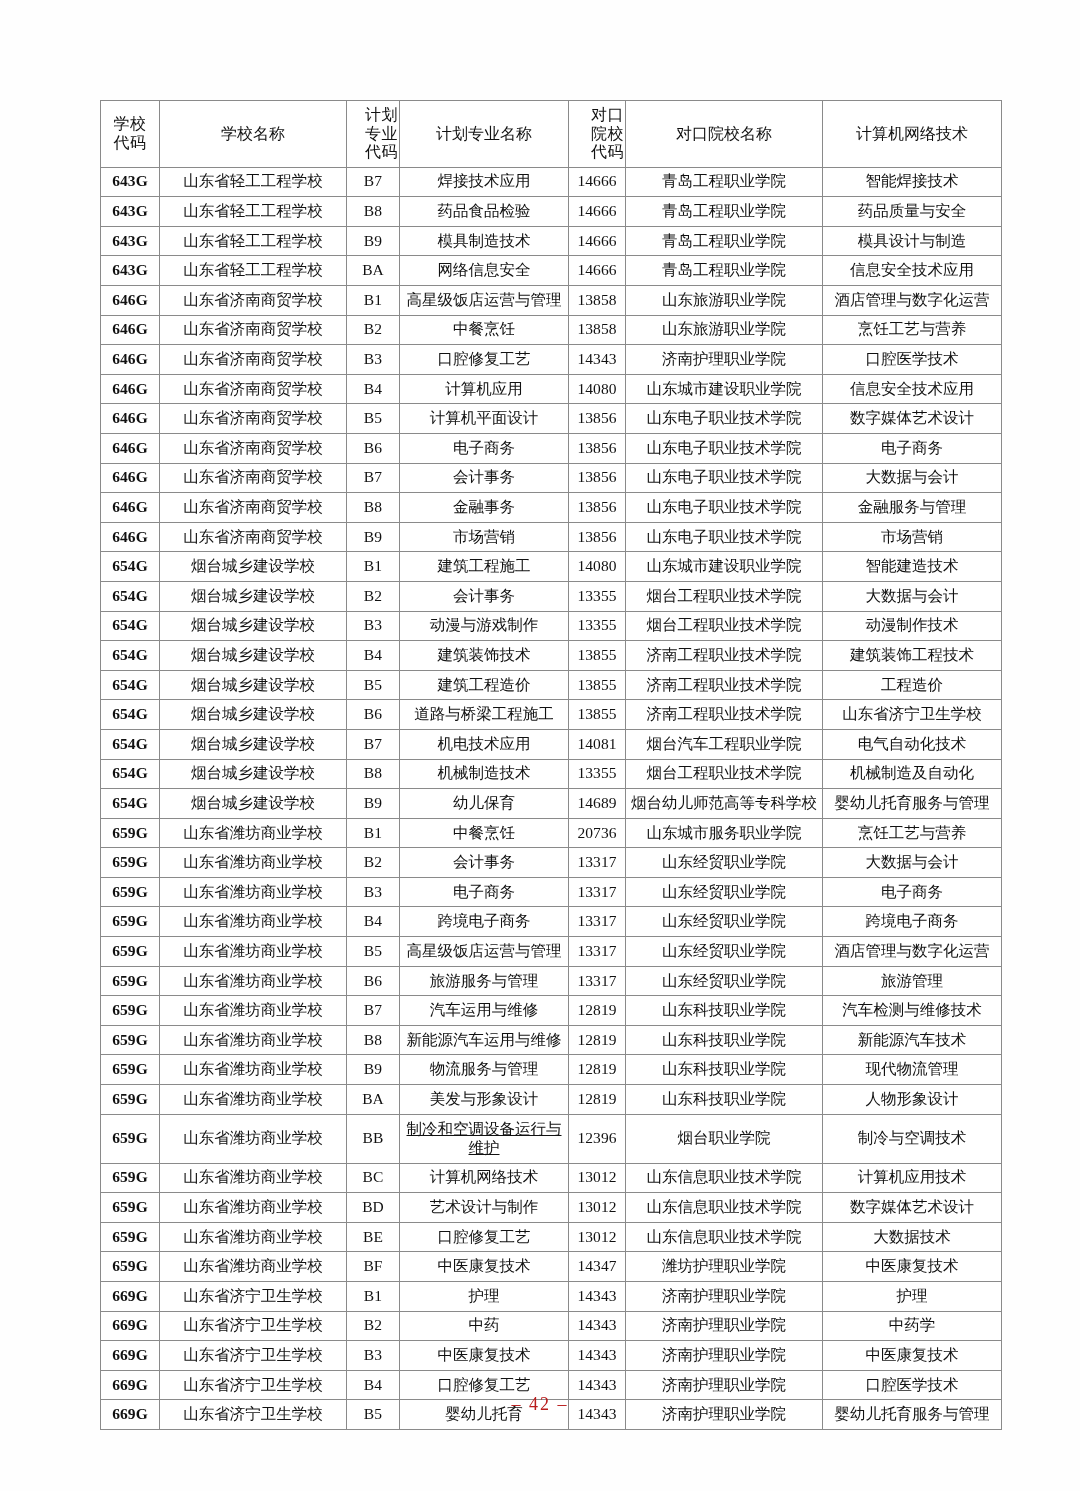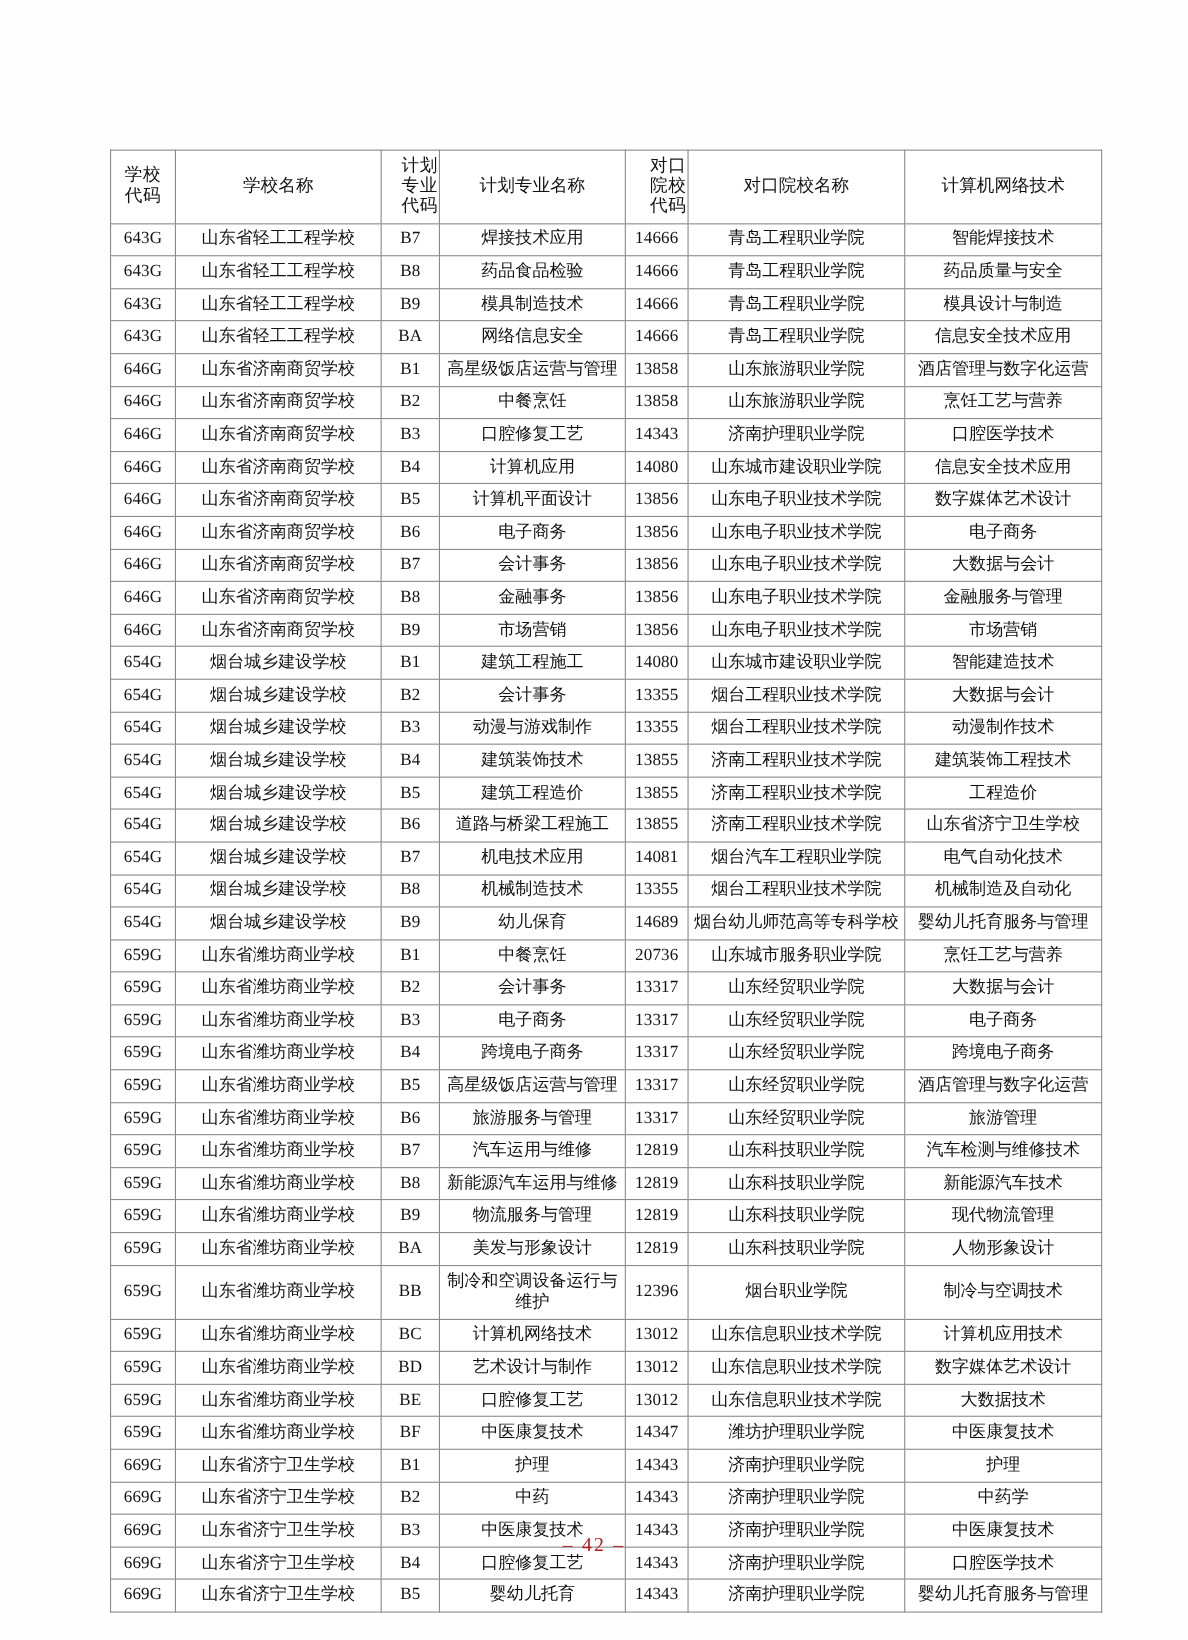--- a/index.html
+++ b/index.html
@@ -26,21 +26,20 @@
     position: absolute;
     left: 100px;
     top: 100px;
     width: 880px;
   }
   table.plan {
     border-collapse: collapse;
     table-layout: fixed;
     width: 880px;
     background: #ffffff;
-    margin-top: 36px;
   }
   table.plan th, table.plan td {
     border: 1px solid #8a8a8a;
     text-align: center;
     vertical-align: middle;
     padding: 0 2px;
     font-size: 15.5px;
     line-height: 1.22;
     color: #111;
     font-family: "Liberation Serif", "DejaVu Serif", serif;
@@ -52,39 +51,39 @@
     line-height: 1.16;
     padding: 5px 1px;
     font-weight: normal;
   }
   table.plan tbody td {
     height: 28.6px;
   }
   table.plan tbody tr.two-line td {
     height: 48px;
   }
-  td.cell-code, th.h-code { width: 56px; }
+  td.cell-code, th.h-code { width: 56px; font-weight: bold; }
   td.cell-school, th.h-school { width: 184px; }
   td.cell-majorcode, th.h-majorcode { width: 50px; }
   td.cell-majorname, th.h-majorname { width: 166px; }
   td.cell-target-code, th.h-target-code { width: 54px; }
   td.cell-target-school, th.h-target-school { width: 194px; }
   td.cell-target-major, th.h-target-major { width: 176px; }
 
   td.cell-code, td.cell-majorcode, td.cell-target-code {
     font-size: 15px;
     letter-spacing: 0.1px;
   }
   .hdr-stack {
     display: block;
     white-space: normal;
     word-break: keep-all;
     letter-spacing: 0.5px;
   }
-  .two-line .ml { white-space: normal; line-height: 1.18; }
+  .two-line .ml { white-space: normal; line-height: 1.18; text-decoration: underline; }
   .footer {
     position: absolute;
     left: 0;
     top: 1394px;
     width: 1080px;
     text-align: center;
     font-size: 18px;
     letter-spacing: 2px;
     color: #b91c1c;
     font-family: "Liberation Serif", "DejaVu Serif", serif;

